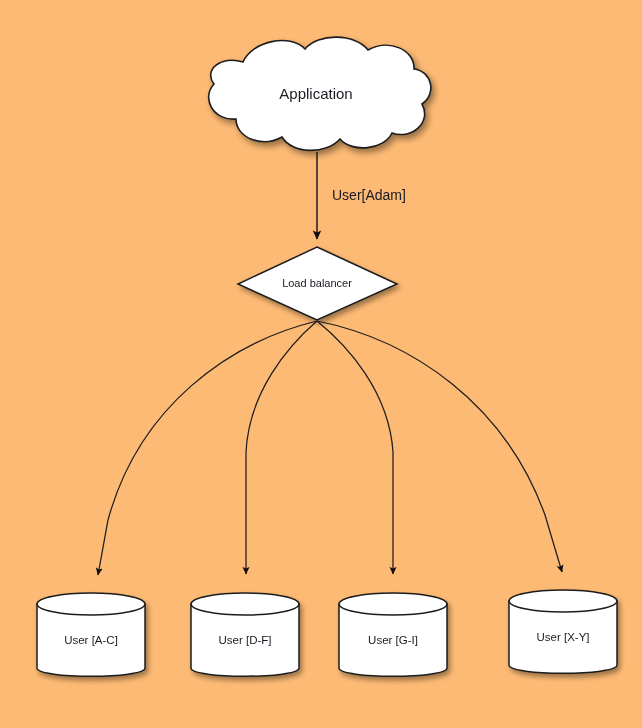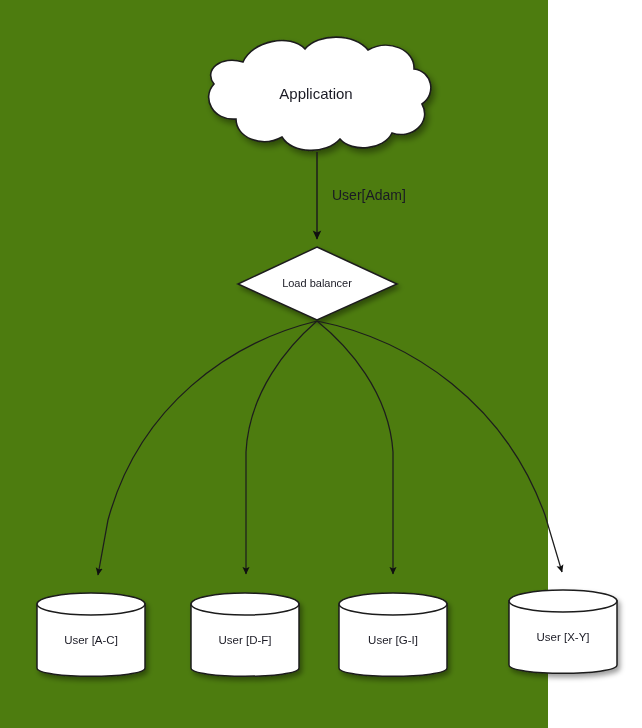--- a/index.html
+++ b/index.html
@@ -9,23 +9,23 @@
     background: #ffffff;
   }
   body {
     width: 642px;
     height: 728px;
     overflow: hidden;
     font-family: "Liberation Sans", sans-serif;
   }
   #diagram-root {
     position: relative;
-    width: 548px;
+    width: 642px;
     height: 728px;
-    background: #4d7c0f;
+    background: #fdba74;
   }
   #diagram-svg {
     position: absolute;
     top: 0;
     left: 0;
     width: 642px;
     height: 728px;
     display: block;
   }
   .node-text {

